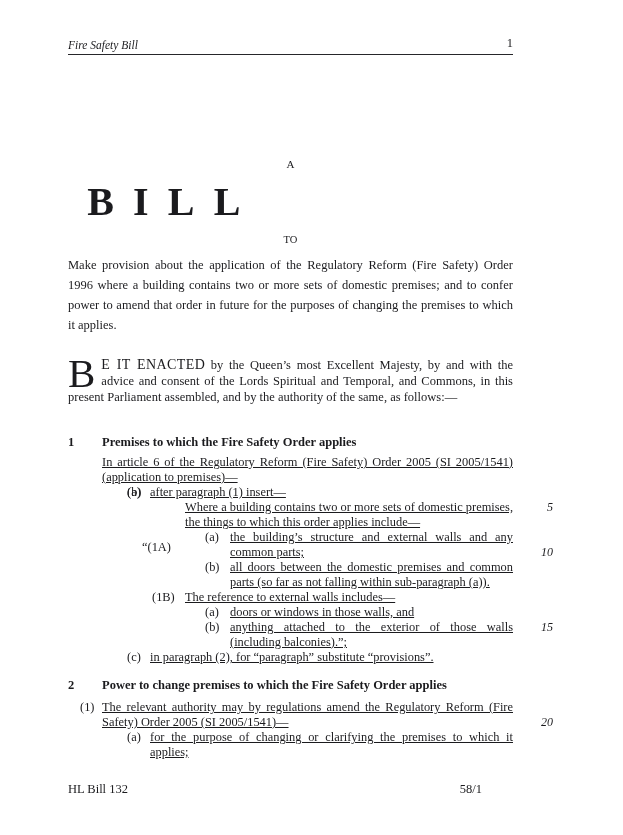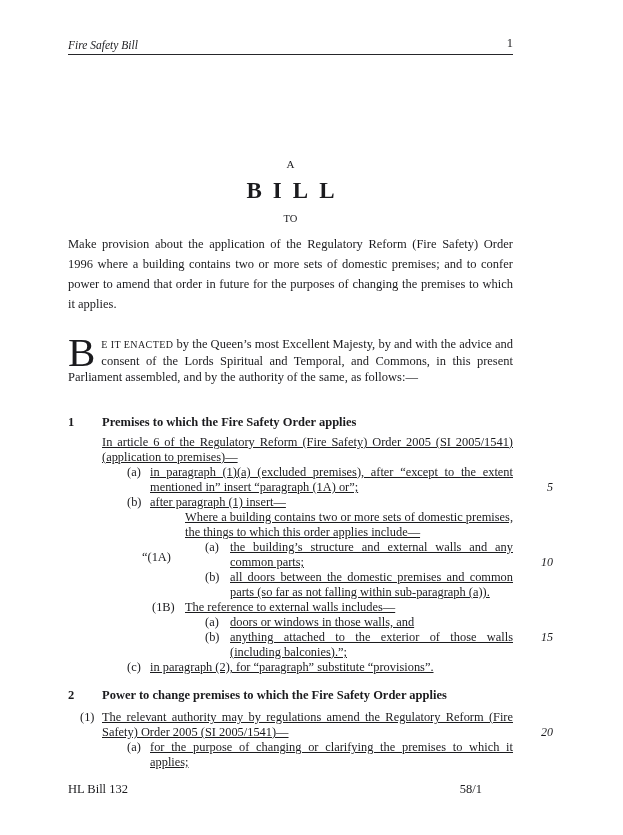--- a/index.html
+++ b/index.html
@@ -19,40 +19,40 @@
     display:flex; justify-content:space-between; align-items:flex-end;
   }
   .hdr .rtitle { font-style:italic; font-size:11.5px; }
   .hdr .pnum  { font-size:12.5px; }
 
   
   .content { position:absolute; left:68px; top:158px; width:445px; }
 
   .letter-a { text-align:center; font-size:11px; }
   .bill-word {
-    text-align:center; font-weight:bold; font-size:23px;
+    font-weight:bold; font-size:40px;
     letter-spacing:0.48em; text-indent:0.48em;
     margin-top:8px;
   }
   .to-word { text-align:center; font-size:10.5px; margin-top:9px; }
 
   .long-title {
     margin:10px 0 0 0; text-align:justify;
     font-size:12.5px; line-height:20px;
   }
 
   .enacting {
     margin:22px 0 0 0; text-align:justify;
     font-size:12.5px; line-height:16px;
   }
   .dropcap {
     float:left; font-size:41px; line-height:31px;
     padding-right:6px; padding-top:1px;
   }
-  .sc { font-size:10px; letter-spacing:0.4px; }
+  .sc { font-size:14px; letter-spacing:0.4px; }
 
   .clause-head {
     position:relative; margin:30px 0 5px 0;
     font-weight:bold; font-size:12.5px; line-height:15px;
     padding-left:34px;
   }
   .clause-head.second { margin-top:13px; margin-bottom:7px; }
   .clause-head .cnum { position:absolute; left:0; top:0; }
 
   p.prov { margin:0; text-align:justify; font-size:12.4px; line-height:15px; position:relative;text-decoration:underline; }
@@ -103,21 +103,20 @@
 
     <div class="clause-head">
       <span class="cnum">1</span>
       <span>Premises to which the Fire Safety Order applies</span>
     </div>
 
     <p class="prov intro">In article 6 of the Regulatory Reform (Fire Safety) Order 2005 (SI 2005/1541) (application to premises)—</p>
 
     <p class="prov lvl-a">
       <span class="mk">(a)</span>
-      <span>in paragraph (1)(a) (excluded premises), after “except to the extent mentioned in” insert “paragraph (1A) or”;</span>
       <span class="lnum" style="top:15px">5</span>
     </p>
 
     <p class="prov lvl-a">
       <span class="mk">(b)</span>
       <span>after paragraph (1) insert—</span>
     </p>
 
     <p class="prov q-sub mt5">
       <span class="mk1a">“(1A)</span>

